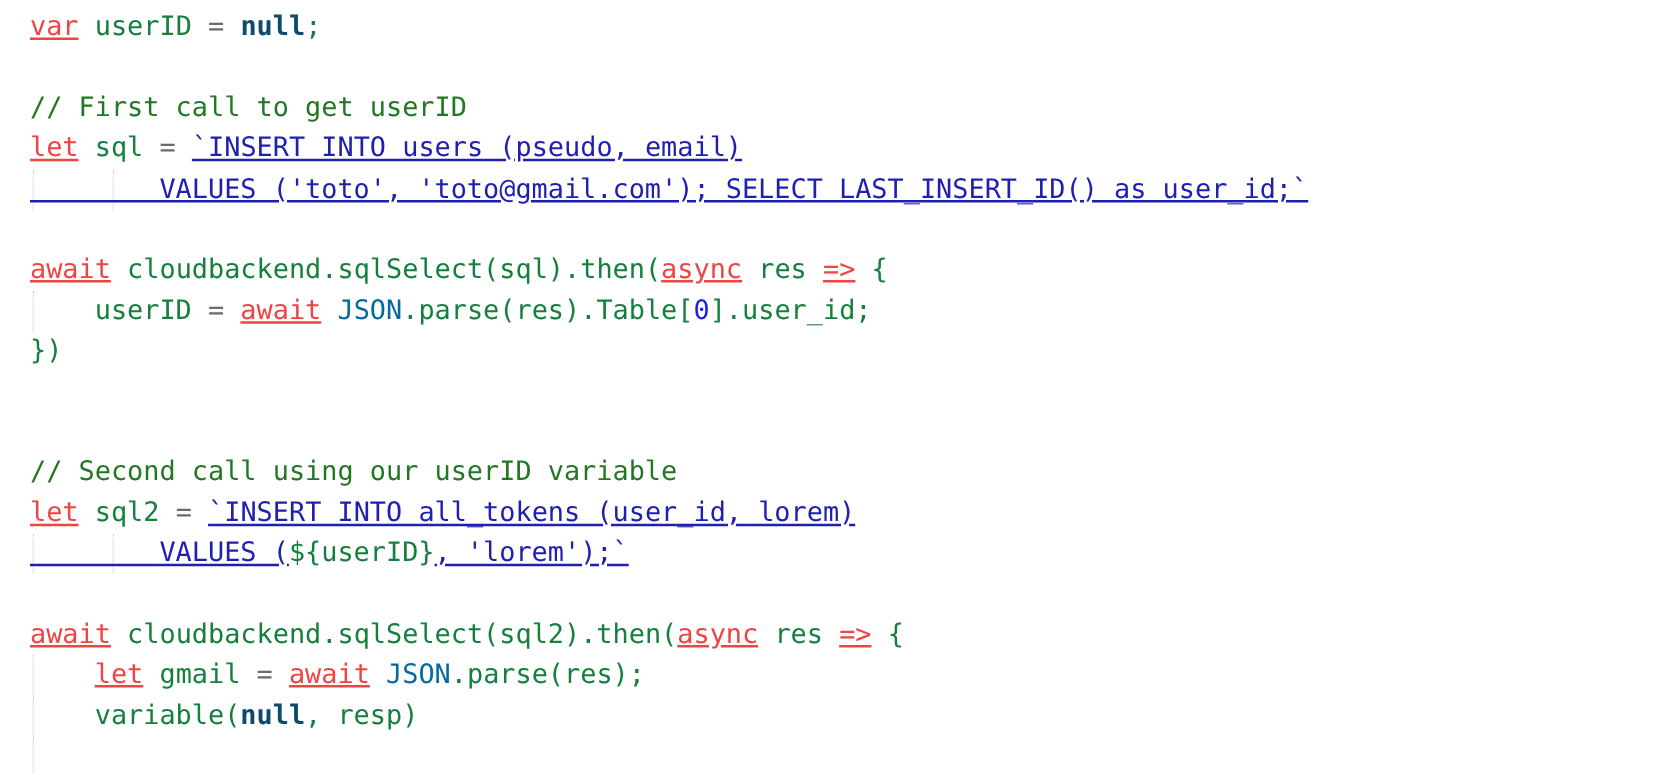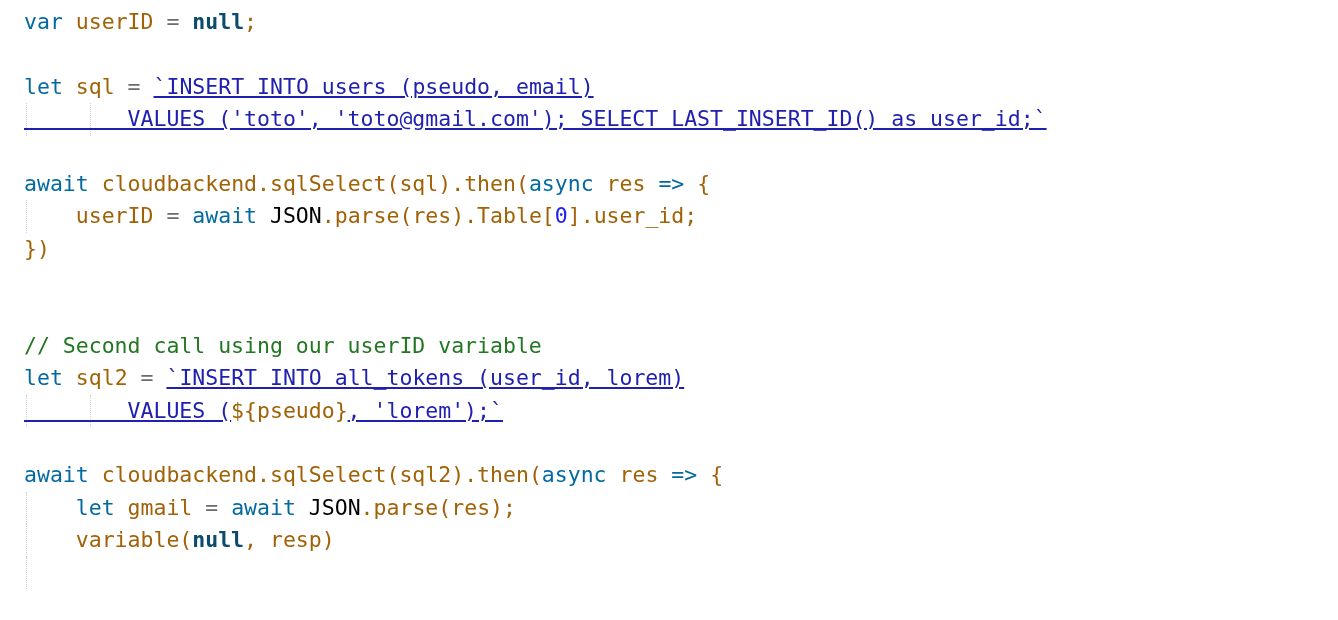--- a/index.html
+++ b/index.html
@@ -50,46 +50,47 @@
     top: 0;
     height: 32.4px;
     width: 0px;
     border-left: 1.5px dotted #cfcfcf;
     z-index: 1;
   }
   .g1 { left: 26px; }
   .g2 { left: 90px; }
 
   
-  .kw       { color: #0369a1; }   
+  .kw       { color: #ef4444; text-decoration: underline; }   
   .op       { color: #6b6b6b; }   
   .str      { color: #2020b0; text-decoration: underline; }   
   .num      { color: #2020ee; }   
   .nul      { color: #0c4a6e; font-weight: bold; }   
   .cmt      { color: #227722; }   
-  .cls      { color: #000000; margin-top: 40px; }   
-  .pln      { color: #a16207; }   
+  .cls      { color: #0369a1; margin-top: 40px; }   
+  .pln      { color: #15803d; }   
 </style>
 </head>
 <body>
 
 <div id="editor">
   <div class="code-area">
       <div class="line"><span class="txt"><span class="kw">var</span><span class="pln"> </span><span class="pln">userID</span><span class="pln"> </span><span class="op">=</span><span class="pln"> </span><span class="nul">null</span><span class="pln">;</span></span></div>
       <div class="line"><span class="txt">&nbsp;</span></div>
+      <div class="line"><span class="txt"><span class="cmt">// First call to get userID</span></span></div>
       <div class="line"><span class="txt"><span class="kw">let</span><span class="pln"> </span><span class="pln">sql</span><span class="pln"> </span><span class="op">=</span><span class="pln"> </span><span class="str">`INSERT INTO users (pseudo, email)</span></span></div>
       <div class="line"><span class="guide g1"></span><span class="guide g2"></span><span class="txt"><span class="str">        VALUES ('toto', 'toto@gmail.com'); SELECT LAST_INSERT_ID() as user_id;`</span></span></div>
       <div class="line"><span class="txt">&nbsp;</span></div>
       <div class="line"><span class="txt"><span class="kw">await</span><span class="pln"> </span><span class="pln">cloudbackend</span><span class="pln">.</span><span class="pln">sqlSelect</span><span class="pln">(sql).</span><span class="pln">then</span><span class="pln">(</span><span class="kw">async</span><span class="pln"> </span><span class="pln">res</span><span class="pln"> </span><span class="kw">=&gt;</span><span class="pln"> {</span></span></div>
       <div class="line"><span class="guide g1"></span><span class="txt"><span class="pln">    userID </span><span class="op">=</span><span class="pln"> </span><span class="kw">await</span><span class="pln"> </span><span class="cls">JSON</span><span class="pln">.</span><span class="pln">parse</span><span class="pln">(res).Table[</span><span class="num">0</span><span class="pln">].user_id;</span></span></div>
       <div class="line"><span class="txt"><span class="pln">})</span></span></div>
       <div class="line"><span class="txt">&nbsp;</span></div>
       <div class="line"><span class="txt">&nbsp;</span></div>
       <div class="line"><span class="txt"><span class="cmt">// Second call using our userID variable</span></span></div>
       <div class="line"><span class="txt"><span class="kw">let</span><span class="pln"> </span><span class="pln">sql2</span><span class="pln"> </span><span class="op">=</span><span class="pln"> </span><span class="str">`INSERT INTO all_tokens (user_id, lorem)</span></span></div>
-      <div class="line"><span class="guide g1"></span><span class="guide g2"></span><span class="txt"><span class="str">        VALUES (</span><span class="pln">${pseudo}</span><span class="str">, 'lorem');`</span></span></div>
+      <div class="line"><span class="guide g1"></span><span class="guide g2"></span><span class="txt"><span class="str">        VALUES (</span><span class="pln">${userID}</span><span class="str">, 'lorem');`</span></span></div>
       <div class="line"><span class="txt">&nbsp;</span></div>
       <div class="line"><span class="txt"><span class="kw">await</span><span class="pln"> </span><span class="pln">cloudbackend</span><span class="pln">.</span><span class="pln">sqlSelect</span><span class="pln">(sql2).</span><span class="pln">then</span><span class="pln">(</span><span class="kw">async</span><span class="pln"> </span><span class="pln">res</span><span class="pln"> </span><span class="kw">=&gt;</span><span class="pln"> {</span></span></div>
       <div class="line"><span class="guide g1"></span><span class="txt"><span class="pln">    </span><span class="kw">let</span><span class="pln"> gmail </span><span class="op">=</span><span class="pln"> </span><span class="kw">await</span><span class="pln"> </span><span class="cls">JSON</span><span class="pln">.</span><span class="pln">parse</span><span class="pln">(res);</span></span></div>
       <div class="line"><span class="guide g1"></span><span class="txt"><span class="pln">    variable(</span><span class="nul">null</span><span class="pln">, resp)</span></span></div>
       <div class="line"><span class="guide g1"></span><span class="txt">&nbsp;</span></div>
     </div>
 </div>
 
 </body></html>

